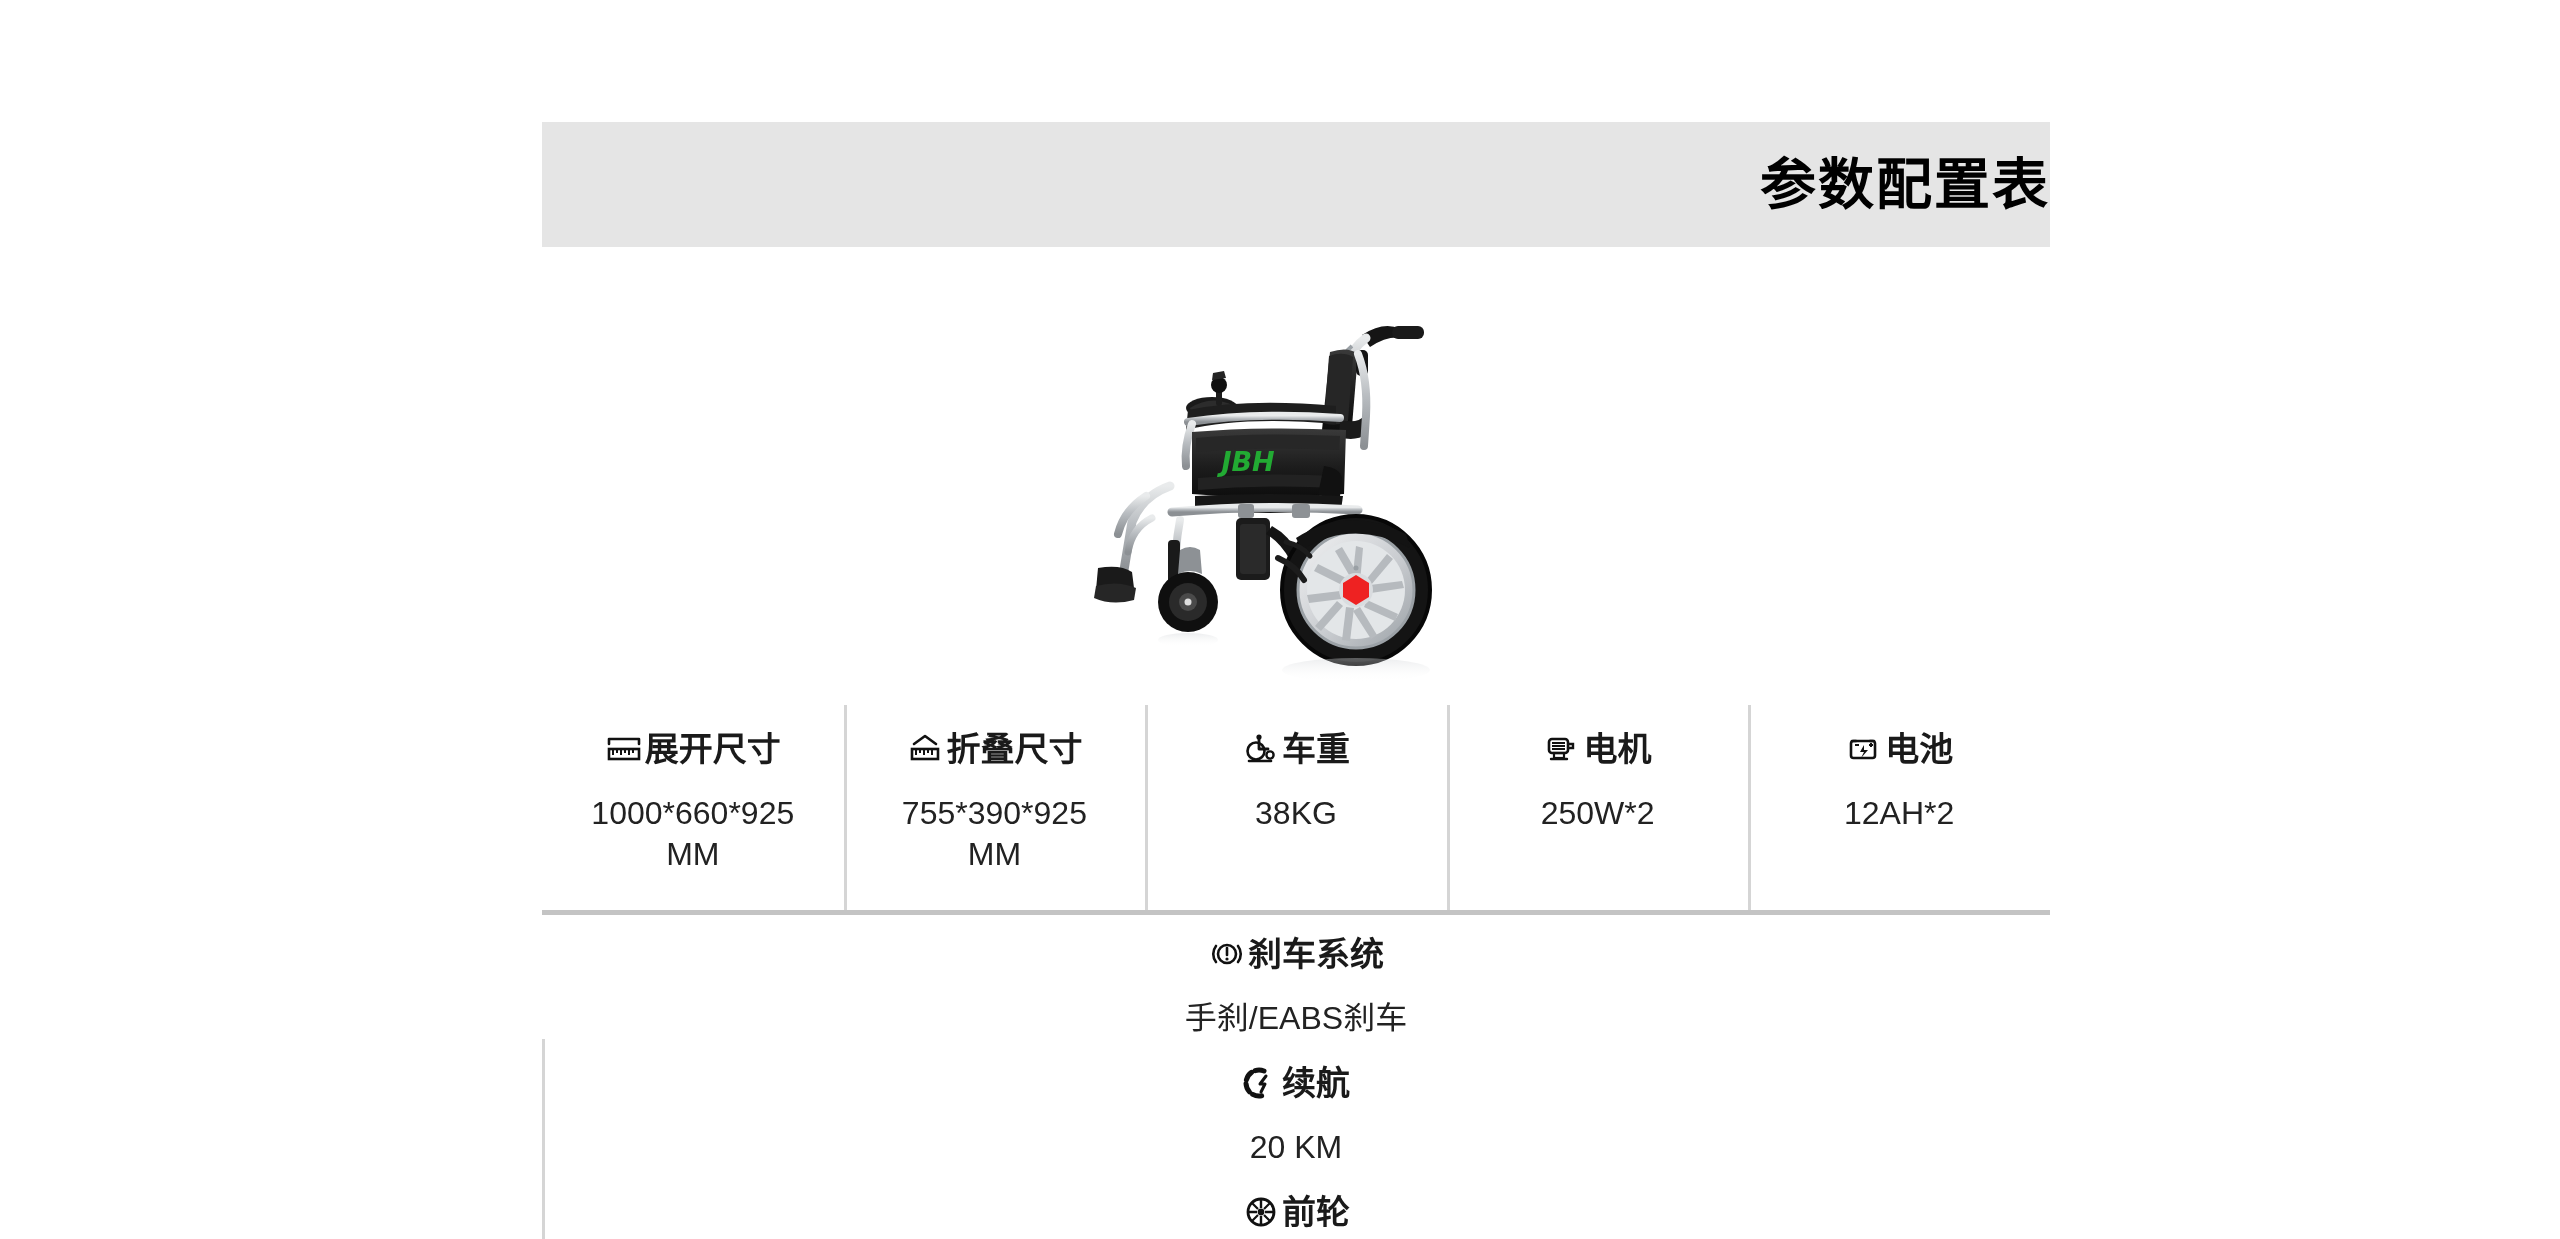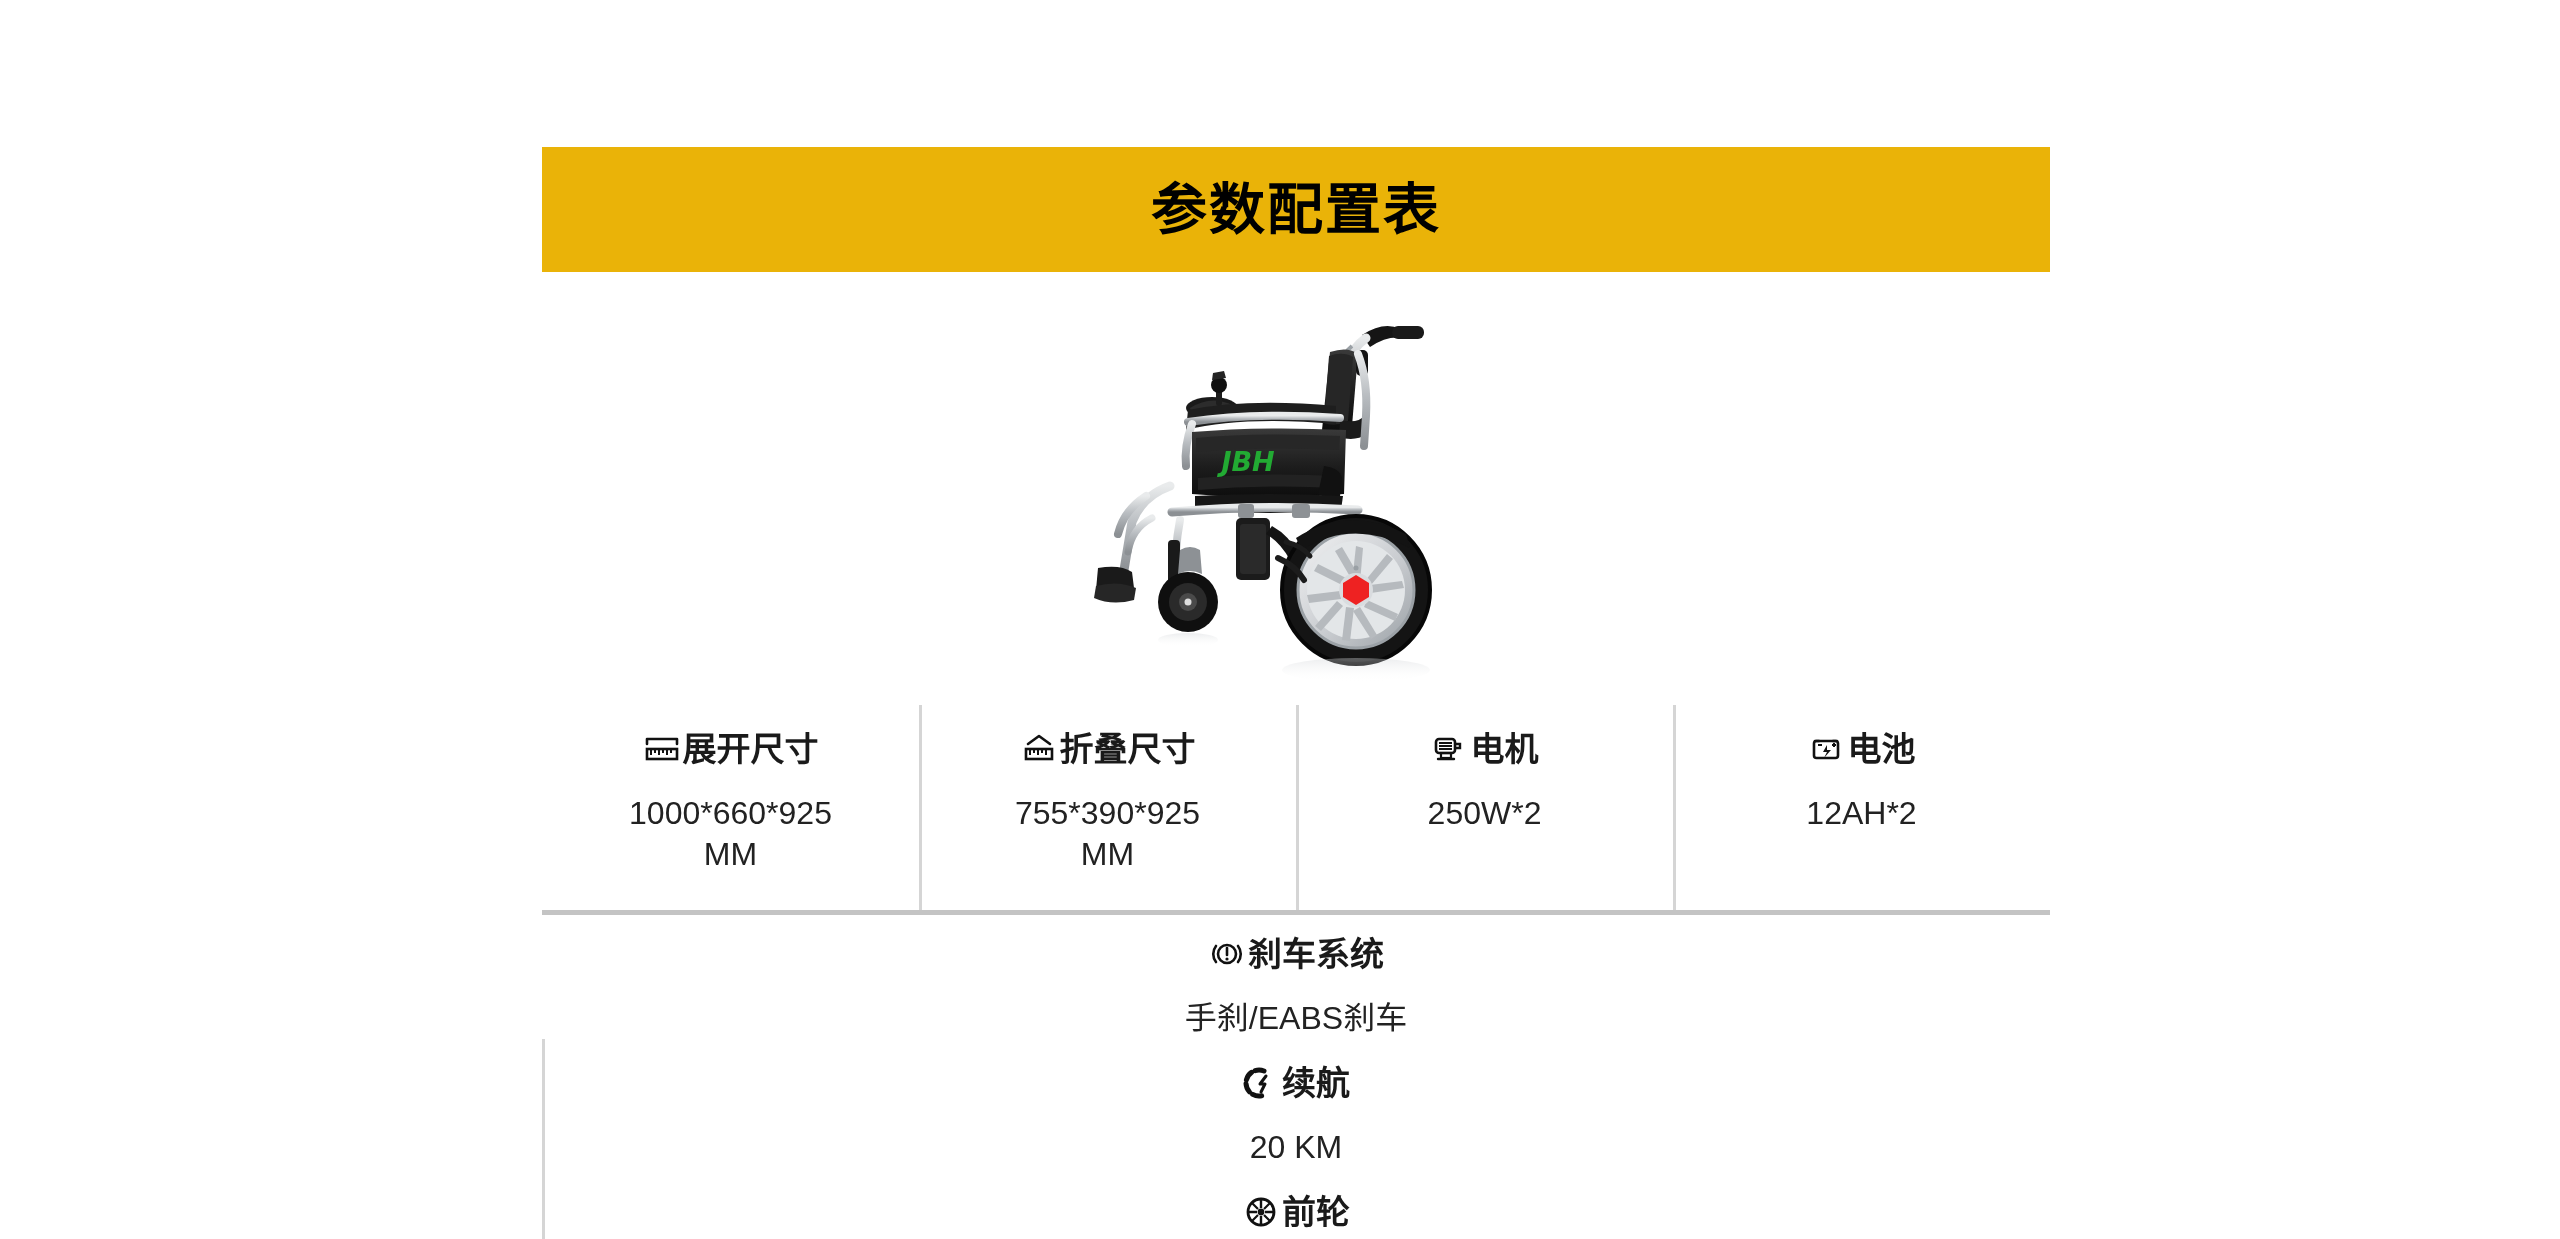--- a/index.html
+++ b/index.html
@@ -17,27 +17,27 @@
     width: 2560px;
     height: 1239px;
     background: #ffffff;
     overflow: hidden;
   }
 
   
   .title-banner {
     position: absolute;
     left: 542px;
-    top: 147px;
+    top: 122px;
     width: 1508px;
     height: 125px;
-    background: #eab308;
+    background: #e5e5e5;
     display: flex;
     align-items: center;
-    justify-content: center;
+    justify-content: flex-end;
   }
   .title-text {
     font-size: 56px;
     font-weight: 700;
     color: #000000;
     letter-spacing: 2px;
     line-height: 1;
     font-family: "DejaVu Sans", "Liberation Sans", sans-serif;
   }
 
@@ -273,20 +273,35 @@
               <path d="M8 14 l11 -8 l11 8" stroke="#111" stroke-width="2.6" fill="none" stroke-linecap="round" stroke-linejoin="round"></path>
               <rect x="6" y="19" width="26" height="10" fill="none" stroke="#111" stroke-width="2.6"></rect>
               <path d="M10 19 v6 M14 19 v4 M18 19 v6 M22 19 v4 M26 19 v6" stroke="#111" stroke-width="2"></path>
             </svg>
           </span>
           <span class="spec-label">折叠尺寸</span>
         </div>
         <div class="spec-value">755*390*925 MM</div>
       </div>
 
+      <div class="spec-cell">
+        <div class="spec-head">
+          <span class="spec-icon">
+            <svg width="38" height="38" viewBox="0 0 38 38">
+              <circle cx="14" cy="21" r="8.5" fill="none" stroke="#111" stroke-width="2.6"></circle>
+              <circle cx="28" cy="25" r="3.6" fill="none" stroke="#111" stroke-width="2.4"></circle>
+              <path d="M17 8 v11 h9" stroke="#111" stroke-width="2.8" fill="none" stroke-linecap="round" stroke-linejoin="round"></path>
+              <circle cx="17" cy="7" r="2.6" fill="#111"></circle>
+              <path d="M7 31 h22" stroke="#111" stroke-width="2.6" stroke-linecap="round"></path>
+            </svg>
+          </span>
+          <span class="spec-label">车重</span>
+        </div>
+        <div class="spec-value">38KG</div>
+      </div>
 
 
       <div class="spec-cell">
         <div class="spec-head">
           <span class="spec-icon">
             <svg width="38" height="38" viewBox="0 0 38 38">
               <rect x="5" y="9" width="19" height="14" rx="3" fill="none" stroke="#111" stroke-width="2.6"></rect>
               <path d="M8 13 h13 M8 16 h13 M8 19 h13" stroke="#111" stroke-width="1.9"></path>
               <path d="M24 14 h5 v4 h-5" stroke="#111" stroke-width="2.4" fill="none"></path>
               <rect x="10" y="23" width="10" height="5" fill="none" stroke="#111" stroke-width="2.2"></rect>

